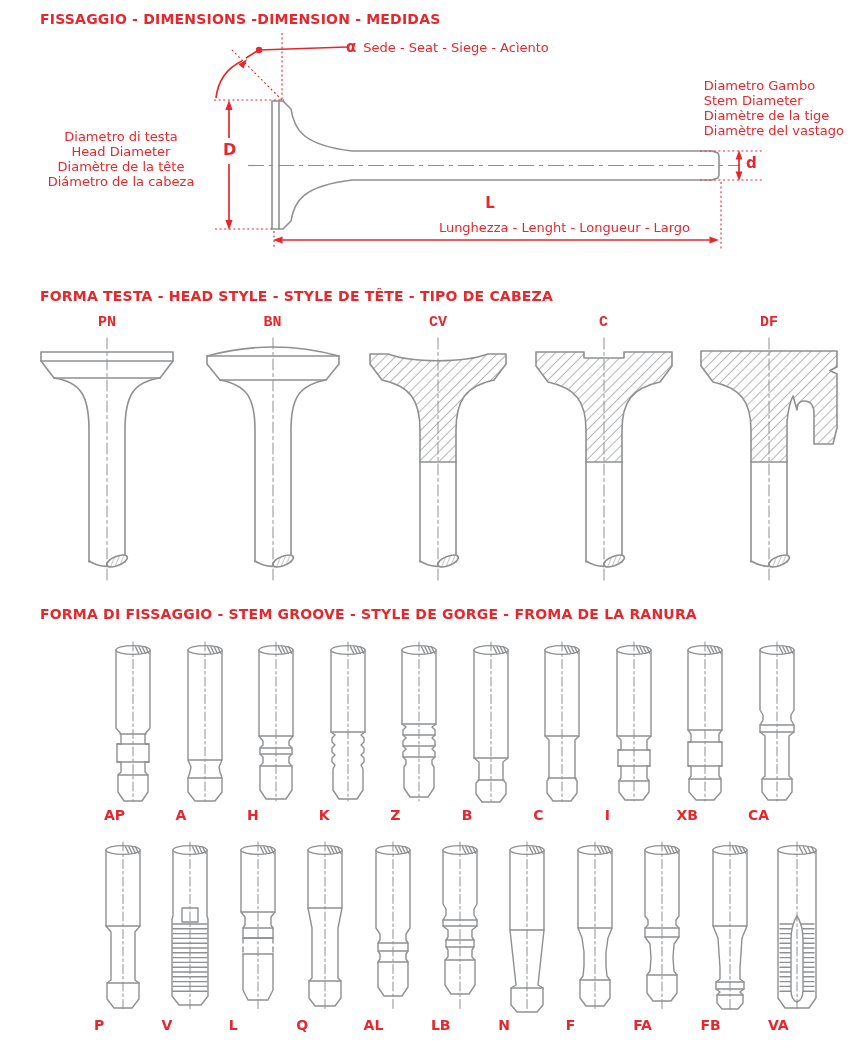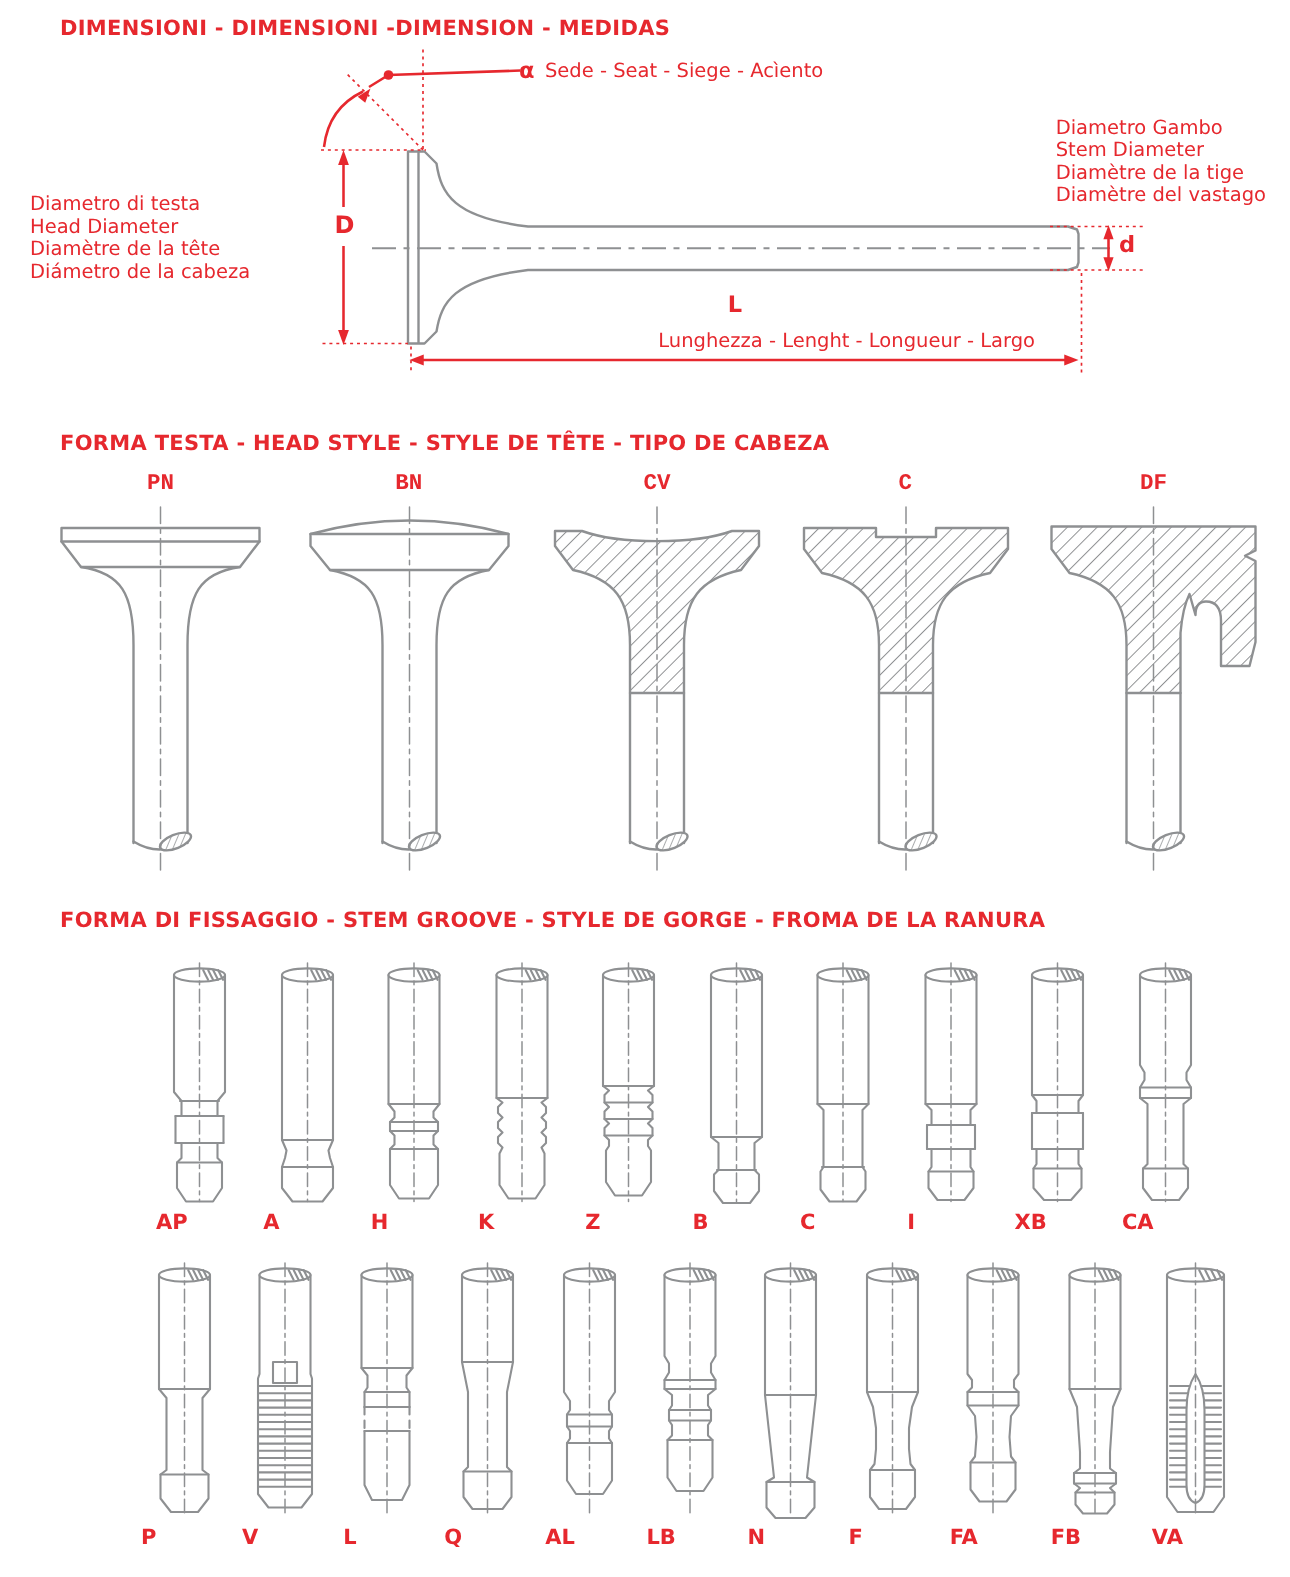--- a/index.html
+++ b/index.html
@@ -5,21 +5,21 @@
   html,body{margin:0;padding:0;background:#fff;}
   .page{position:relative;width:860px;height:1051px;background:#fff;overflow:hidden;
         font-family:"DejaVu Sans","Liberation Sans",sans-serif;}
   .sec-title{position:absolute;left:40px;font-size:14px;font-weight:bold;color:#e6282e;letter-spacing:.2px;white-space:nowrap;}
   .dim-wrap{position:absolute;left:0;top:28px;width:860px;height:252px;}
   .dim-svg{position:absolute;left:0;top:0;}
   .ov{position:absolute;color:#e6282e;font-size:13px;line-height:15px;white-space:nowrap;}
   .seat-lab{left:346px;top:12px;display:flex;align-items:center;gap:7px;}
   .sym{font-weight:bold;}
   .alpha{font-size:15px;}
-  .hd-lab{left:20px;top:101px;width:202px;text-align:left;}
+  .hd-lab{left:20px;top:101px;width:202px;text-align:center;}
   .sd-lab{right:16px;top:50px;text-align:left;}
   .d-big{left:223px;top:114px;font-size:16px;}
   .d-small{left:746px;top:128px;font-size:15px;}
   .l-sym{left:370px;width:240px;top:168px;text-align:center;font-size:15px;}
   .l-lab{left:290px;width:400px;top:192px;text-align:right;}
   .heads{position:absolute;left:27px;top:314px;width:822px;display:flex;justify-content:space-between;}
   .head-fig{width:160px;display:flex;flex-direction:column;align-items:center;}
   .head-fig .fig-label{height:18px;margin-bottom:2px;font-family:Liberation Mono, monospace;}
   .fig-label{color:#e6282e;font-weight:bold;font-size:15px;text-align:center;}
   .stem-label{color:#e6282e;font-weight:bold;font-size:14px;text-align:center;margin-top:3px;}
@@ -39,21 +39,21 @@
     </pattern>
     <pattern id="hatch2" width="4" height="4" patternUnits="userSpaceOnUse" patternTransform="rotate(45)">
       <rect width="4" height="4" fill="#ffffff"></rect>
       <line x1="0" y1="0" x2="0" y2="4" stroke="#8e9092" stroke-width="1"></line>
     </pattern>
   </defs>
 </svg>
 
 <div class="page">
 
-  <div class="sec-title" style="top:11px">DIMENSIONI - DIMENSIONI -DIMENSION - MEDIDAS</div>
+  <div class="sec-title" style="top:11px">FISSAGGIO - DIMENSIONS -DIMENSION - MEDIDAS</div>
 
   <div class="dim-wrap">
     <svg class="dim-svg" width="860" height="252" viewBox="0 0 860 252">
 
       <g stroke="#8e9092" stroke-width="1.6" fill="none" stroke-linejoin="round">
         <path d="M272,73 L283,73 L291,81 C294,101 302,117 352,123 L712,123 L718,125 L719,128
                  L719,147 L718,150 L712,152 L352,152 C302,158 294,174 291,193 L283,201 L272,201 Z" fill="#fff"></path>
         <line x1="279" y1="73" x2="279" y2="201"></line>
         <line x1="248" y1="137.5" x2="740" y2="137.5" stroke-width="1.2" stroke-dasharray="16,5,4,5"></line>
       </g>

